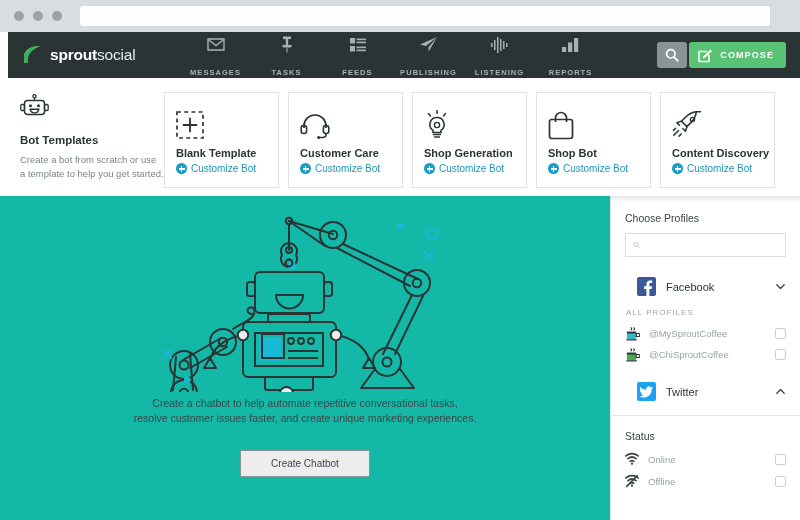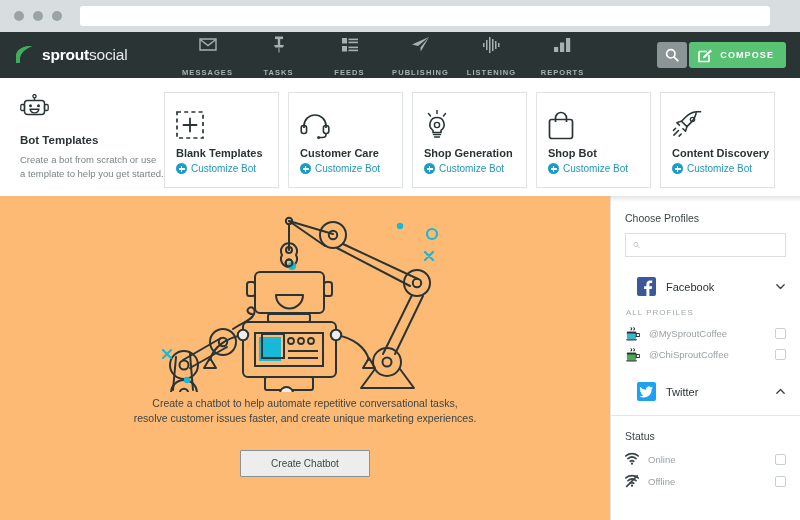--- a/index.html
+++ b/index.html
@@ -21,20 +21,21 @@
   .urlbar {
     flex: 1; height: 20px; background: #ffffff; border-radius: 3px;
     margin-right: 16px;
   }
 
   
   .nav {
     height: 46px; background: #2b3435;
     display: flex; align-items: center; padding: 0 14px;
     position: relative;
+    margin-left: 8px;
   }
   .logo { display: flex; align-items: center; gap: 8px; width: 140px; }
   .leaf { width: 20px; height: 20px; }
   .logo-text { font-size: 15.5px; color: #fff; letter-spacing: -0.2px; }
   .logo-text b { font-weight: bold; }
   .logo-text span { font-weight: normal; color: #e8eaea; }
 
   .navitems { display: flex; align-items: flex-start; gap: 0; margin-left: 18px; }
   .navitem {
     width: 71px; text-align: center; cursor: pointer;
@@ -98,21 +99,21 @@
   .plusdot::after { top: 2.5px; left: 4.7px; height: 6px; width: 1.6px; }
 
   .shadowline {
     position: absolute; left: 0; right: 0; bottom: -6px; height: 6px;
     background: linear-gradient(to bottom, rgba(0,0,0,0.10), rgba(0,0,0,0));
   }
 
   
   .body { display: flex; height: 324px; }
   .canvas {
-    flex: 1; background: #fdba74; position: relative;
+    flex: 1; background: #14b8a6; position: relative;
     display: flex; flex-direction: column; align-items: center;
   }
   .illus { margin-top: 6px; }
   .tagline {
     text-align: center; font-size: 10.5px; line-height: 15px; color: #3c4547;
     margin-top: 4px;
   }
   .createbtn {
     margin-top: 24px; width: 130px; height: 27px; border: 1px solid #8a9294;
     background: #ededed; color: #3c4547; font-size: 10px;
@@ -287,21 +288,21 @@
 
     <div class="cards">
 
       <div class="card">
         <div class="cicon">
           <svg width="28" height="28" viewBox="0 0 28 28">
             <rect x="1" y="1" width="26" height="26" fill="none" stroke="#2b3435" stroke-width="1.7" stroke-dasharray="4 3.2"></rect>
             <path d="M14 7.5v13M7.5 14h13" stroke="#2b3435" stroke-width="1.8" stroke-linecap="round"></path>
           </svg>
         </div>
-        <div class="cname">Blank Templates</div>
+        <div class="cname">Blank Template</div>
         <div class="clink">
           <span class="plusdot"></span>
           <span>Customize Bot</span>
         </div>
       </div>
 
       <div class="card">
         <div class="cicon">
           <svg width="30" height="27" viewBox="0 0 30 27">
             <path d="M4 16v-2a11 11 0 0122 0v2" fill="none" stroke="#2b3435" stroke-width="1.7"></path>

